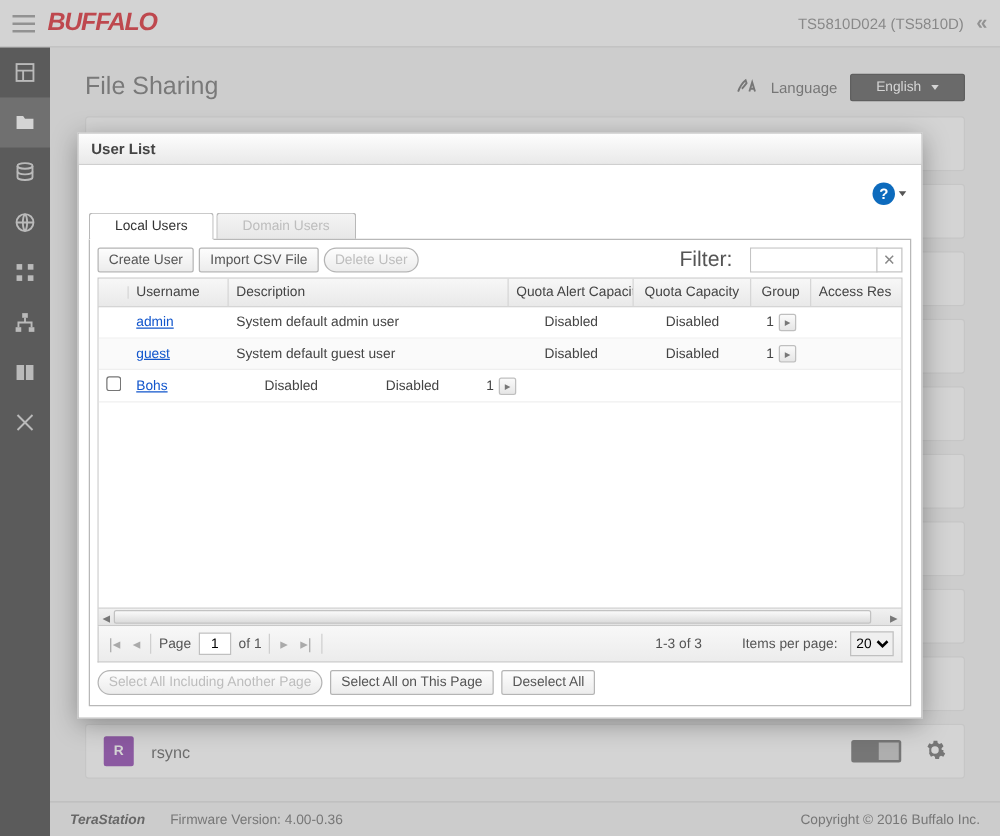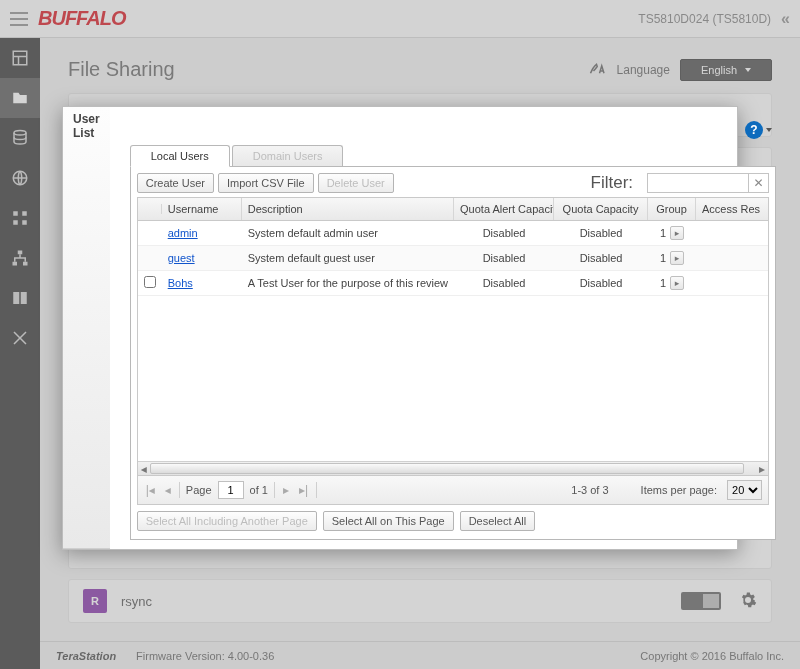--- a/index.html
+++ b/index.html
@@ -88,21 +88,21 @@
     position:absolute; inset:0; background:rgba(160,160,160,0.45);
   }
 
   
   .dialog {
     position:absolute;
     left:62px; right:62px; top:106px;
     background:#fff;
     border:1px solid #bcbcbc;
     box-shadow: 0 4px 20px rgba(0,0,0,0.35);
-    display:flex; flex-direction:row;gap:12px;
+    display:flex; flex-direction:column;
   }
   .dlg-titlebar {
     background: linear-gradient(#fdfdfd,#e9e9e9);
     border-bottom:1px solid #cfcfcf;
     padding:5px 10px;
     font-size:12px; font-weight:bold; color:#444;
   }
   .dlg-body { padding:8px; }
   .help-row { display:flex; justify-content:flex-end; padding:6px 4px 4px 0;}
   .help-btn {
@@ -124,21 +124,21 @@
   .tab.disabled { color:#bdbdbd; background:linear-gradient(#f4f4f4,#e7e7e7); cursor:default;}
   .tab-pane {
     border:1px solid #b8b8b8; padding:6px; position:relative; top:-1px; background:#fff;
   }
   .toolbar-row { display:flex; align-items:center; gap:4px; margin-bottom:4px;}
   .btn {
     background:linear-gradient(#fdfdfd,#ececec);
     border:1px solid #b4b4b4; border-radius:2px;
     color:#555; font-size:11px; padding:3px 8px; cursor:pointer;
   }
-  .btn.disabled { color:#bdbdbd; cursor:default; }
+  .btn.disabled { color:#bdbdbd; cursor:default;border-radius:10px; }
   .toolbar-row .spacer { flex:1; }
   .filter-label { color:#555; font-size:17px; margin-right:10px;}
   .filter-wrap { display:flex; align-items:center; border:1px solid #c4c4c4; height:20px;}
   .filter-input { border:none; outline:none; font-size:11px; padding:2px 4px; width:100px; height:18px;}
   .filter-clear { width:20px; height:20px; display:flex; align-items:center; justify-content:center; color:#888; border-left:1px solid #c4c4c4; cursor:pointer;}
 
   
   .grid { border:1px solid #c9c9c9; }
   .grid-head, .grid-row { display:flex; align-items:center; }
   .grid-head {
@@ -390,21 +390,20 @@
                 <span class="grp-cell">
                   <span>1</span>
                   <span class="mini-arrow">▸</span>
                 </span>
               </div>
               <div class="gc c-ar"></div>
             </div>
             <div class="grid-row">
               <div class="gc c-chk"><input type="checkbox" style=""></div>
               <div class="gc c-user"><span class="link">Bohs</span></div>
-              <div class="gc c-desc">A Test User for the purpose of this review</div>
               <div class="gc c-qa">Disabled</div>
               <div class="gc c-qc">Disabled</div>
               <div class="gc c-grp">
                 <span class="grp-cell">
                   <span>1</span>
                   <span class="mini-arrow">▸</span>
                 </span>
               </div>
               <div class="gc c-ar"></div>
             </div>

